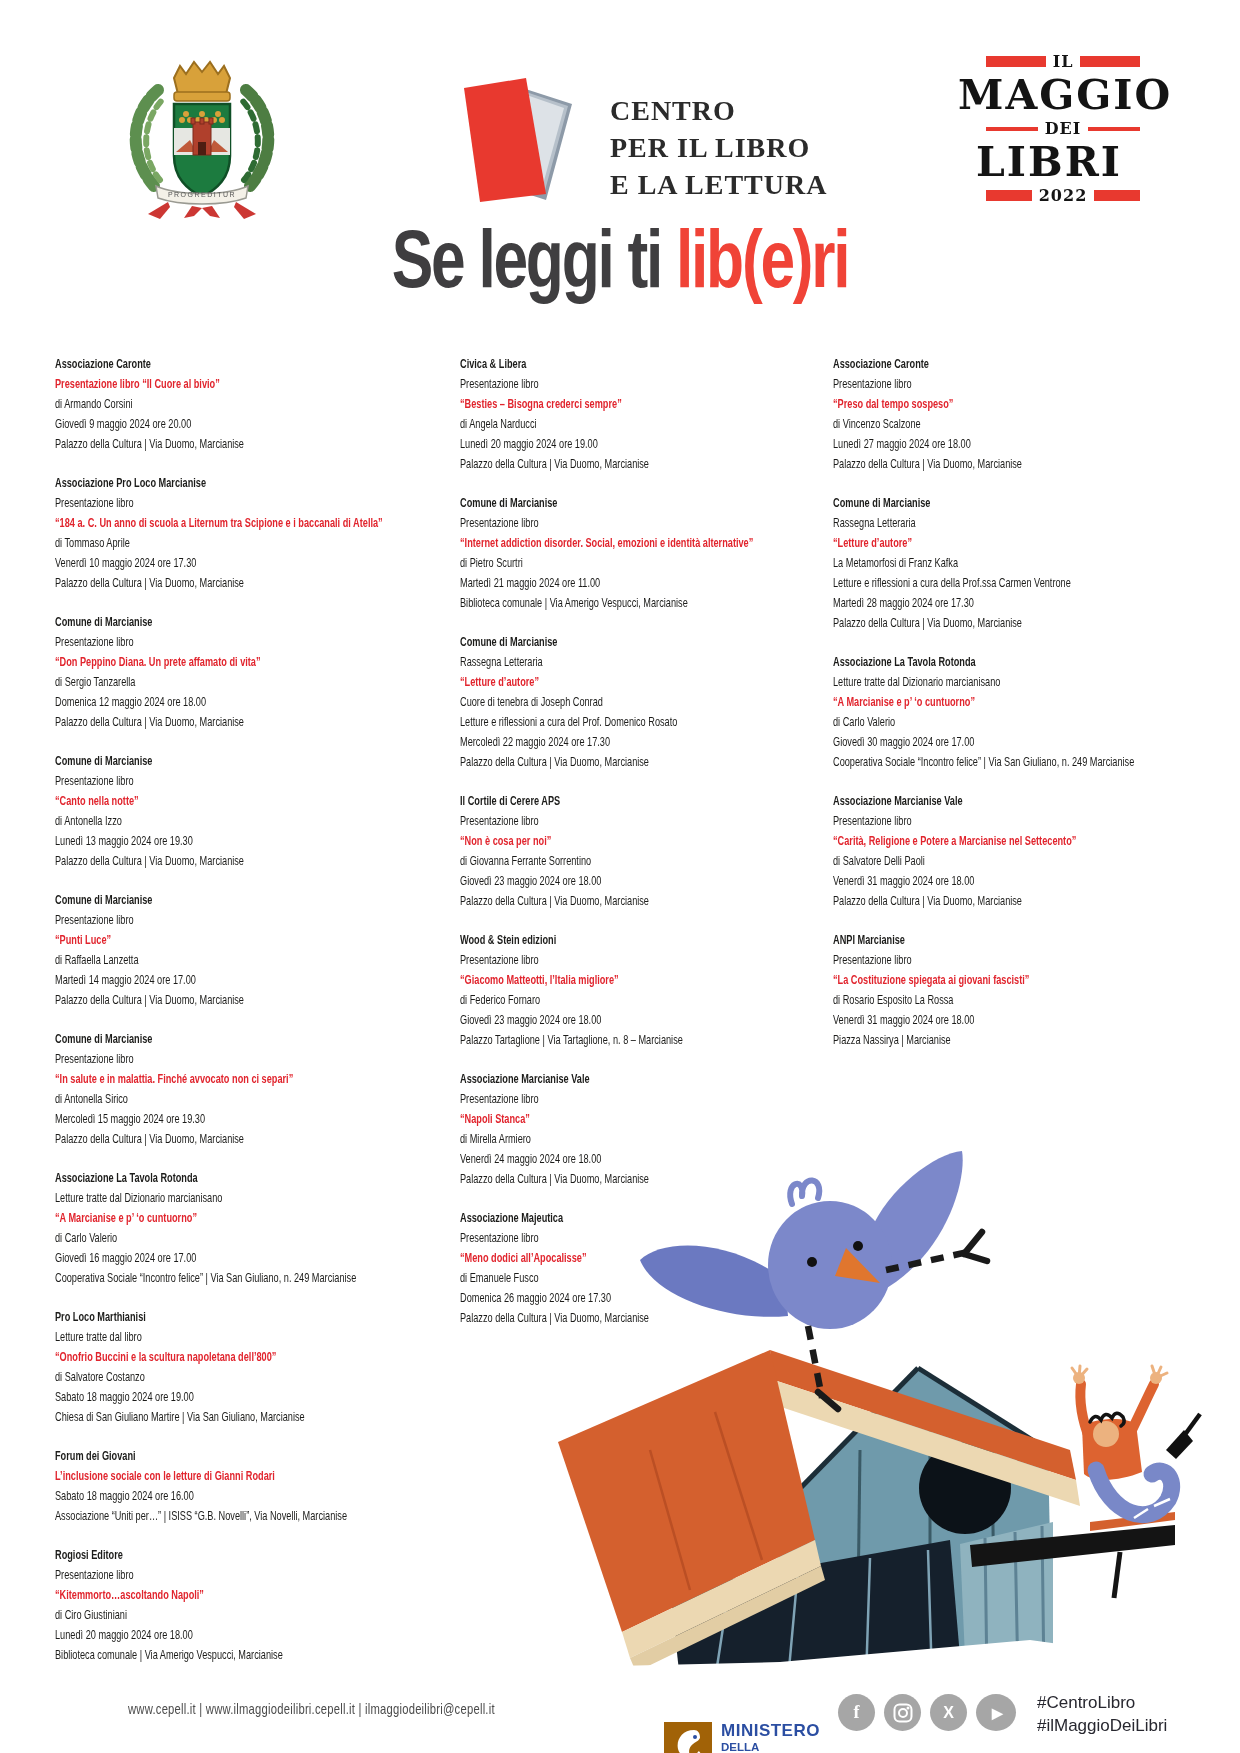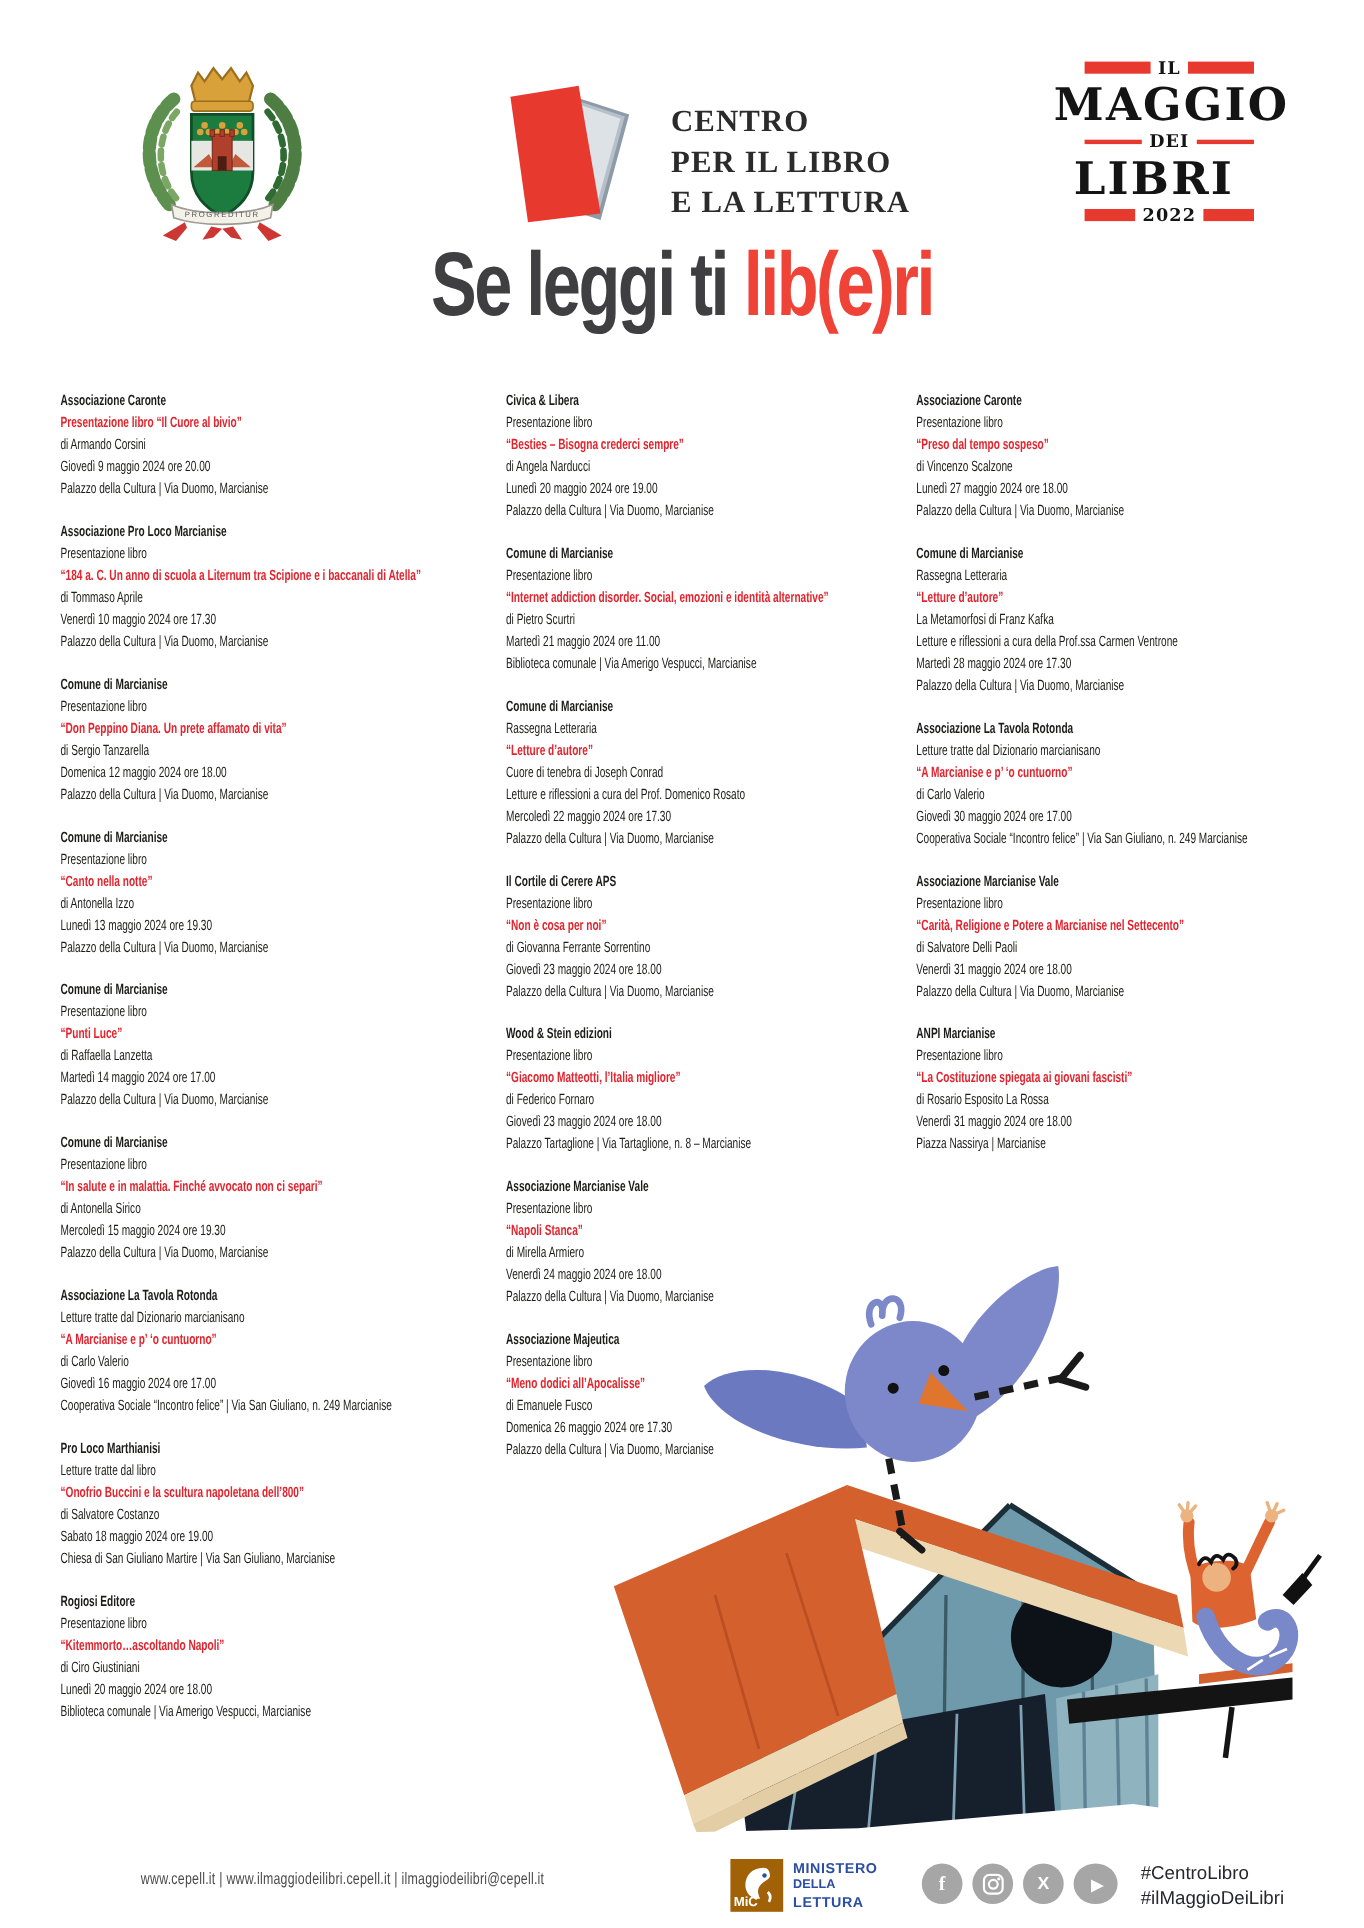--- a/index.html
+++ b/index.html
@@ -37,21 +37,21 @@
   
   .illu{position:absolute;left:530px;top:1120px;}
 
   
   .f-links{position:absolute;left:128px;top:1700px;font-size:15px;color:#4b4b4b;
            letter-spacing:.3px;white-space:nowrap;transform:scaleX(0.75);transform-origin:0 50%;}
   .mic{position:absolute;left:664px;top:1690px;display:flex;gap:9px;align-items:center;}
   .mic-box{width:48px;height:48px;background:#a16207;position:relative;flex:0 0 auto;}
   .mic-box .mic-abbr{position:absolute;left:3px;bottom:2px;color:#fff;font-size:12px;font-weight:bold;}
   .mic-text{color:#2b4ea2;font-weight:bold;line-height:1;}
-  .mic-text .l1,.mic-text .l3{font-size:13px;letter-spacing:.5px;}
+  .mic-text .l1,.mic-text .l3{font-size:17px;letter-spacing:.5px;margin-top:32px;}
   .mic-text .l2{font-size:11.5px;margin:3px 0;}
   .socials{position:absolute;left:838px;top:1694px;display:flex;gap:9px;}
   .soc{width:37px;height:37px;border-radius:50%;background:#a6a6a6;color:#fff;
        display:flex;align-items:center;justify-content:center;font-weight:bold;font-size:18px;}
   .hashtags{position:absolute;left:1000px;top:1691px;font-size:17px;color:#27272f;line-height:23px;margin-left:37px;}
 </style>
 </head>
 <body>
 
 <div class="page">
@@ -193,20 +193,26 @@
       </article>
       <article class="event">
         <div class="org">Pro Loco Marthianisi</div>
         <div class="line">Letture tratte dal libro</div>
         <div class="line red">“Onofrio Buccini e la scultura napoletana dell’800”</div>
         <div class="line">di Salvatore Costanzo</div>
         <div class="line">Sabato 18 maggio 2024 ore 19.00</div>
         <div class="line">Chiesa di San Giuliano Martire | Via San Giuliano, Marcianise</div>
       </article>
       <article class="event">
+        <div class="org">Forum dei Giovani</div>
+        <div class="line red">L’inclusione sociale con le letture di Gianni Rodari</div>
+        <div class="line">Sabato 18 maggio 2024 ore 16.00</div>
+        <div class="line">Associazione “Uniti per…” | ISISS “G.B. Novelli”, Via Novelli, Marcianise</div>
+      </article>
+      <article class="event">
         <div class="org">Rogiosi Editore</div>
         <div class="line">Presentazione libro</div>
         <div class="line red">“Kitemmorto…ascoltando Napoli”</div>
         <div class="line">di Ciro Giustiniani</div>
         <div class="line">Lunedì 20 maggio 2024 ore 18.00</div>
         <div class="line">Biblioteca comunale | Via Amerigo Vespucci, Marcianise</div>
       </article>
     </section>
   <section class="event-col" id="col-1">
       <article class="event">

